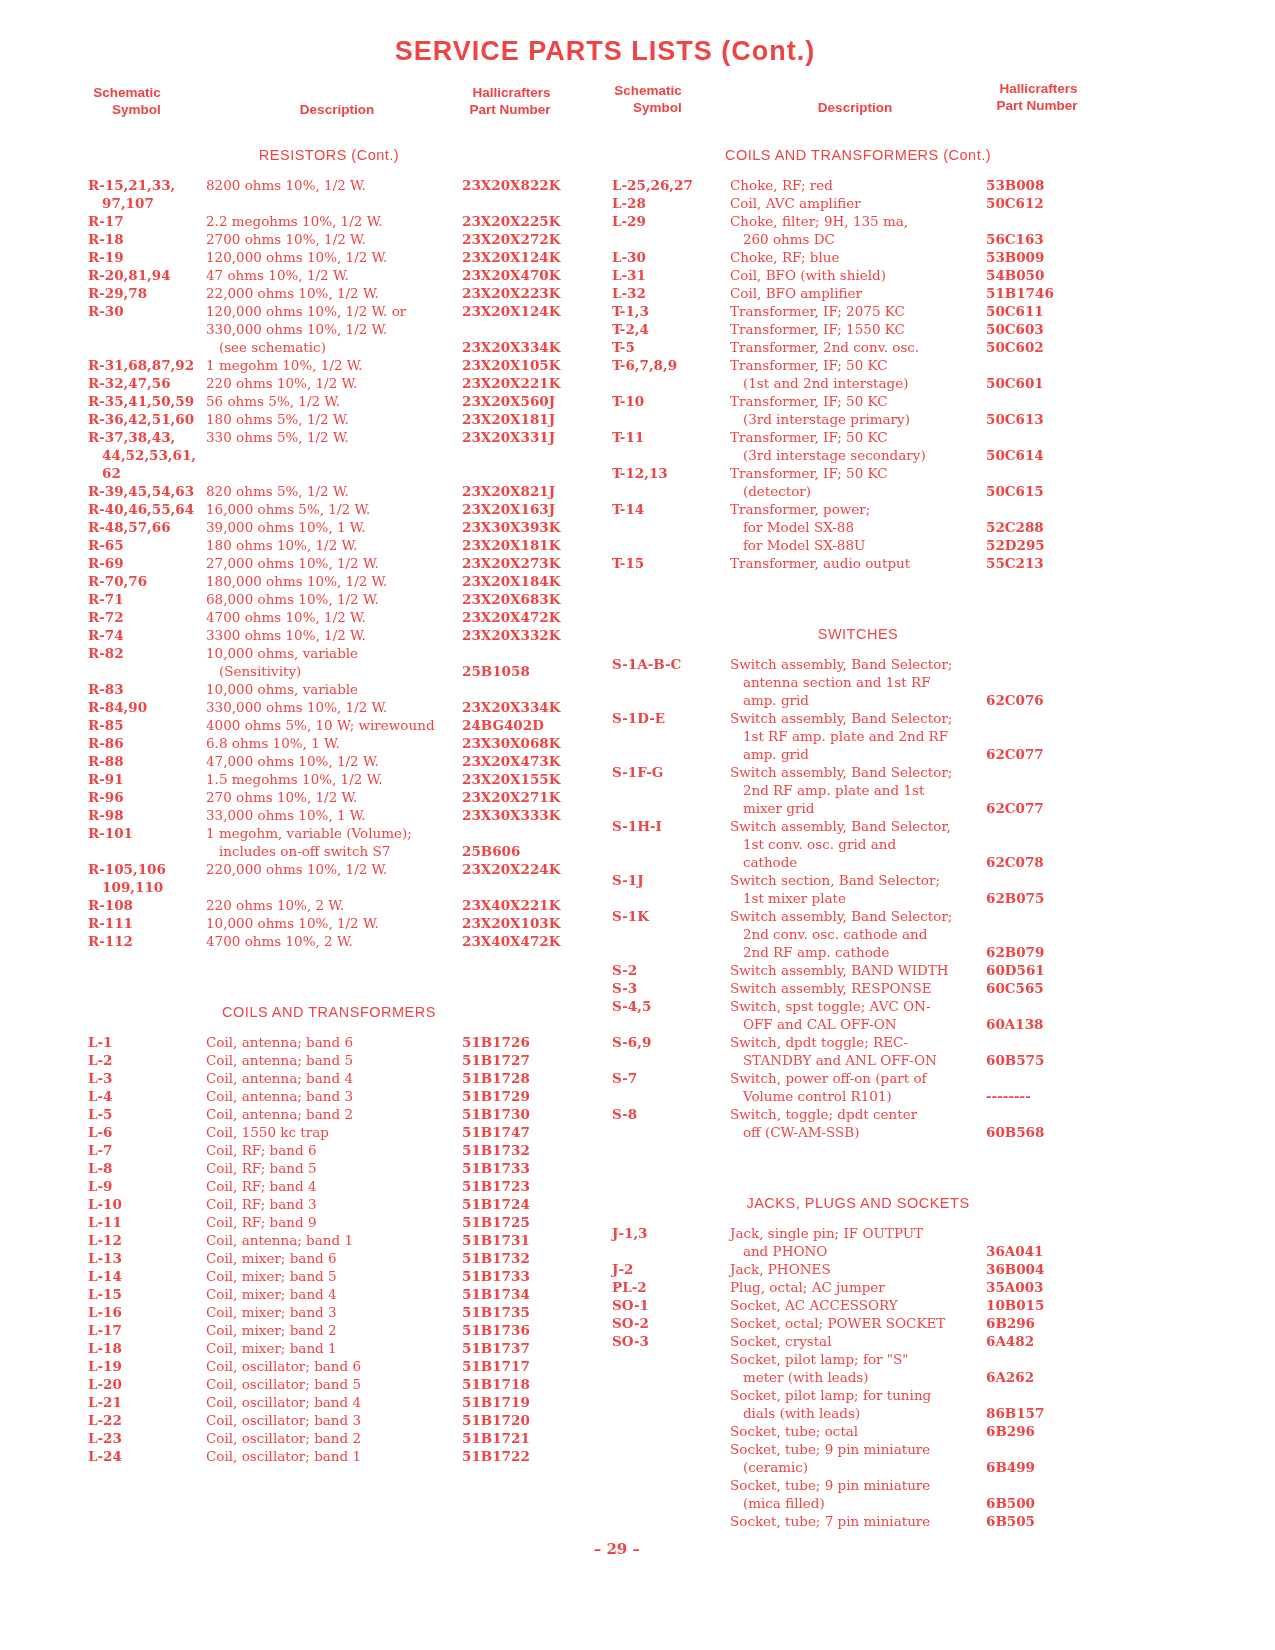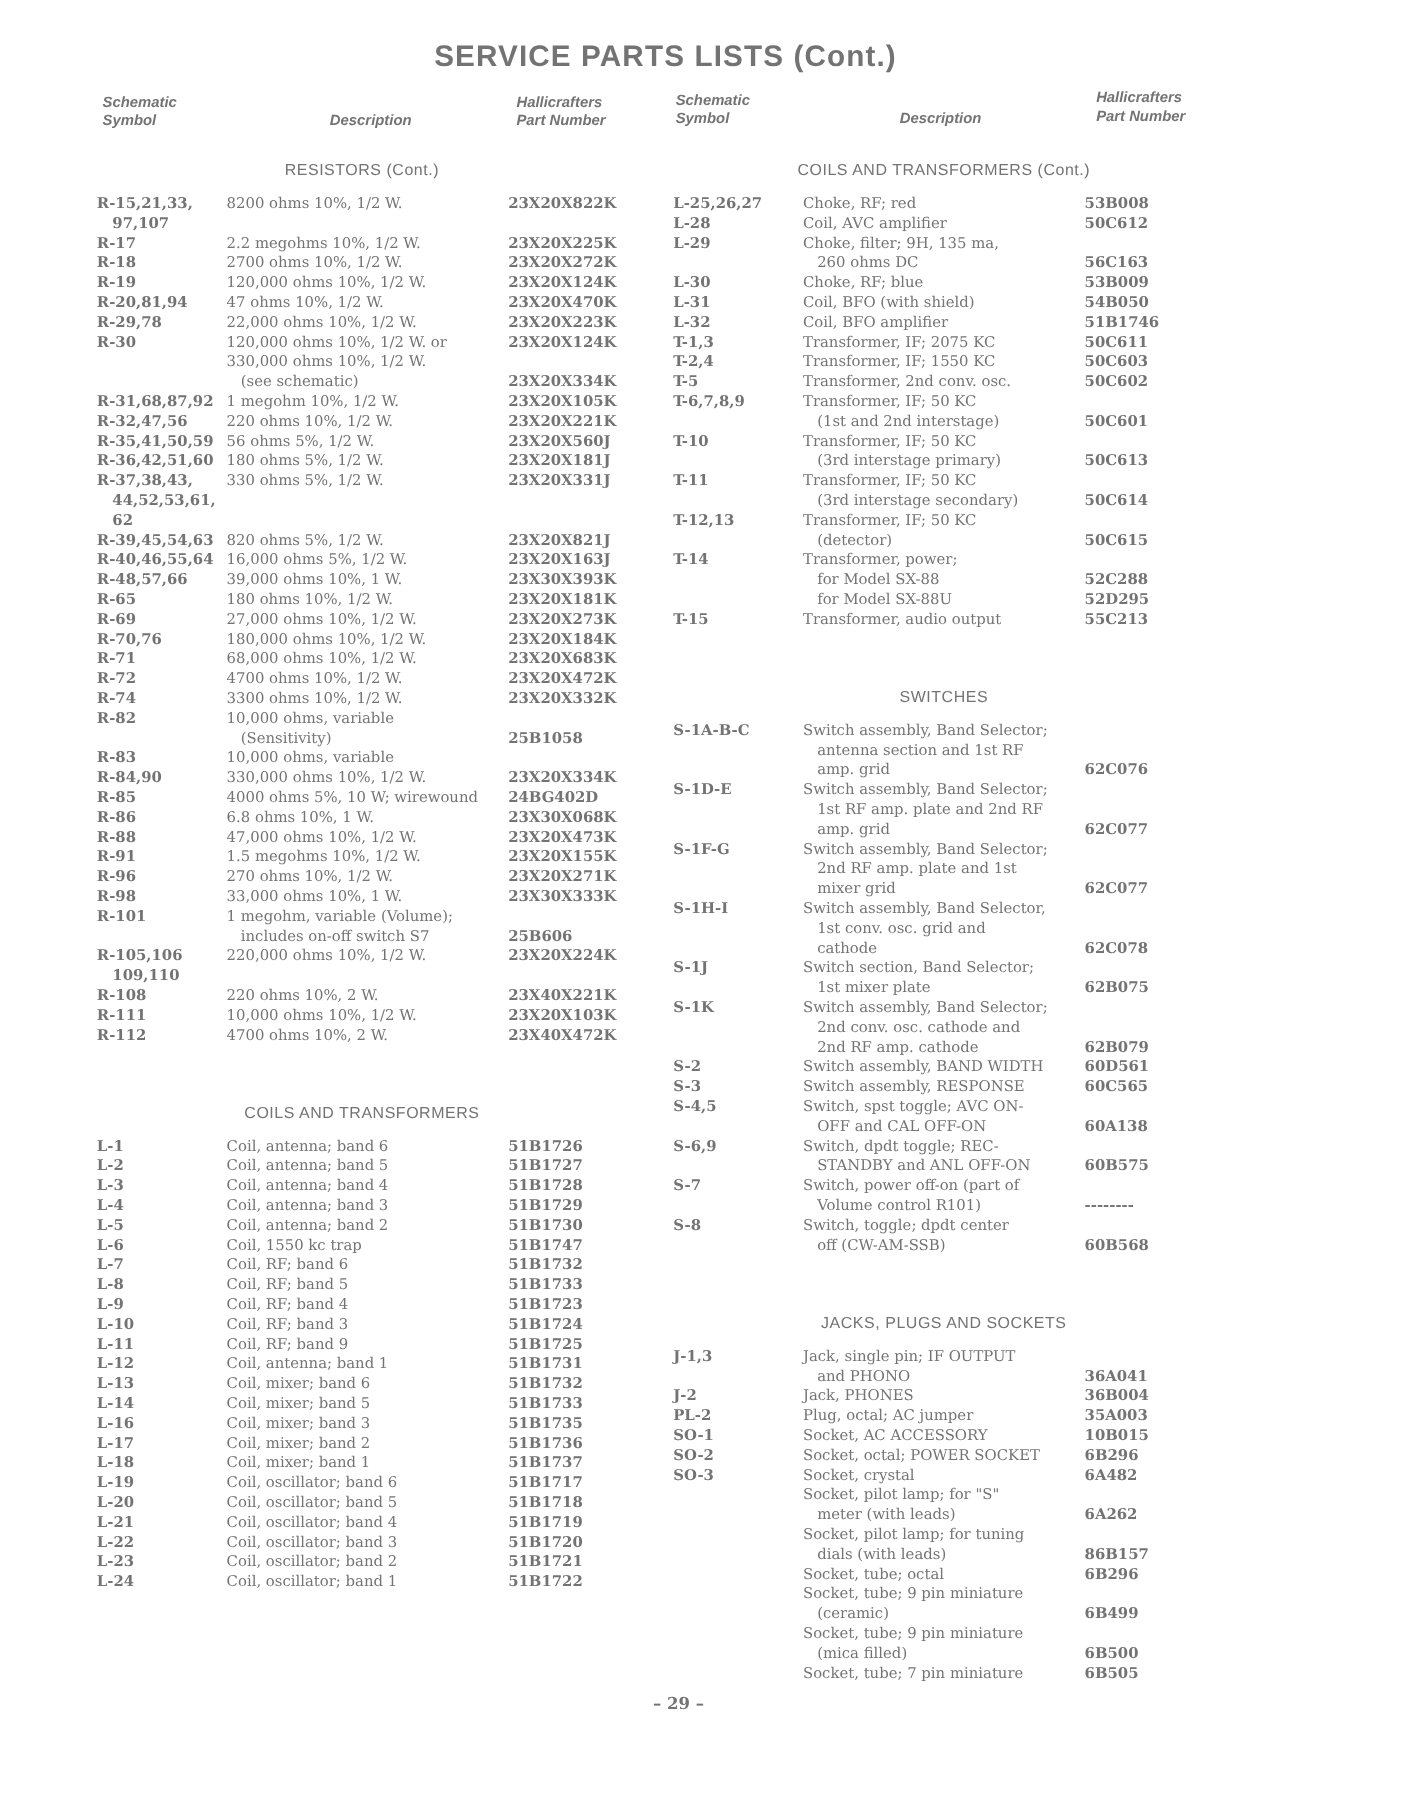--- a/index.html
+++ b/index.html
@@ -1,38 +1,37 @@
 <!DOCTYPE html>
 <html><head>
 <meta charset="utf-8">
 <style>
   html,body{margin:0;padding:0;background:#e8e8e8;}
   .page{
     position:relative;
     width:1275px;height:1650px;
     background:#ffffff;
-    color:#737373;
+    color:#ef4444;
     font-family:"DejaVu Serif", serif;
     overflow:hidden;
   }
   .page-title{
     position:absolute;top:36px;left:0;width:1210px;
     text-align:center;
     font-family:"Liberation Sans", sans-serif;
     font-weight:bold;font-size:27px;letter-spacing:1px;
     white-space:pre;
   }
   .hdr{
     position:absolute;
     transform:translateX(-50%);
-    text-align:left;
+    text-align:right;
     font-family:"Liberation Sans", sans-serif;
     font-weight:bold;font-size:13.5px;line-height:17px;
     white-space:pre;
-    font-style:italic;
   }
   .col{position:absolute;top:147px;}
   #left-column{left:88px;width:482px;}
   #right-column{left:612px;width:492px;}
   .section + .section{margin-top:54px;}
   .section-heading{
     text-align:center;
     font-family:"Liberation Sans", sans-serif;
     font-weight:normal;font-size:14.5px;letter-spacing:0.5px;
     line-height:17px;
@@ -353,20 +352,25 @@
           <span class="sym">L-13</span>
           <span class="desc">Coil, mixer; band 6</span>
           <span class="part">51B1732</span>
         </div>
         <div class="row">
           <span class="sym">L-14</span>
           <span class="desc">Coil, mixer; band 5</span>
           <span class="part">51B1733</span>
         </div>
         <div class="row">
+          <span class="sym">L-15</span>
+          <span class="desc">Coil, mixer; band 4</span>
+          <span class="part">51B1734</span>
+        </div>
+        <div class="row">
           <span class="sym">L-16</span>
           <span class="desc">Coil, mixer; band 3</span>
           <span class="part">51B1735</span>
         </div>
         <div class="row">
           <span class="sym">L-17</span>
           <span class="desc">Coil, mixer; band 2</span>
           <span class="part">51B1736</span>
         </div>
         <div class="row">

